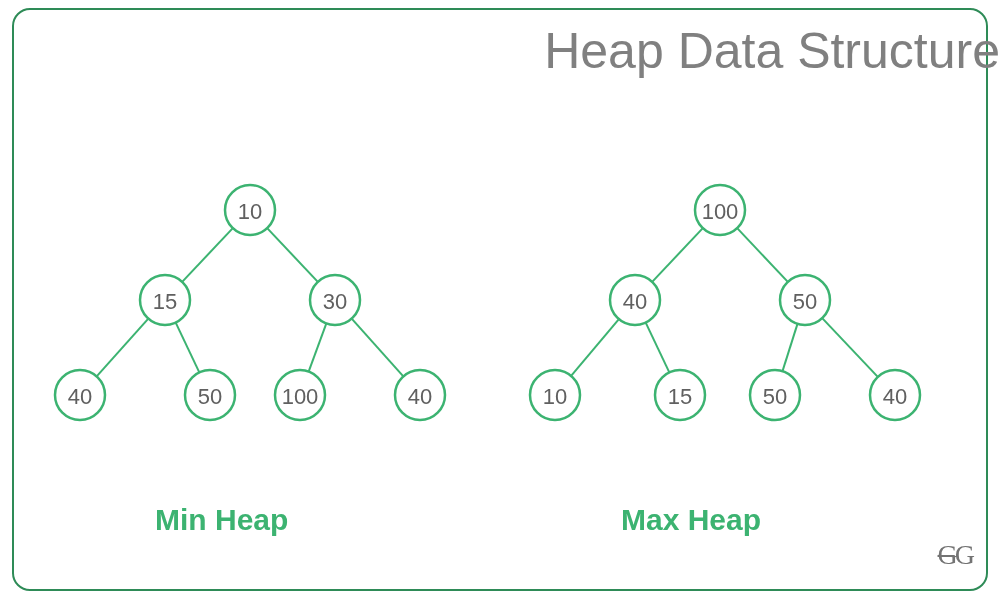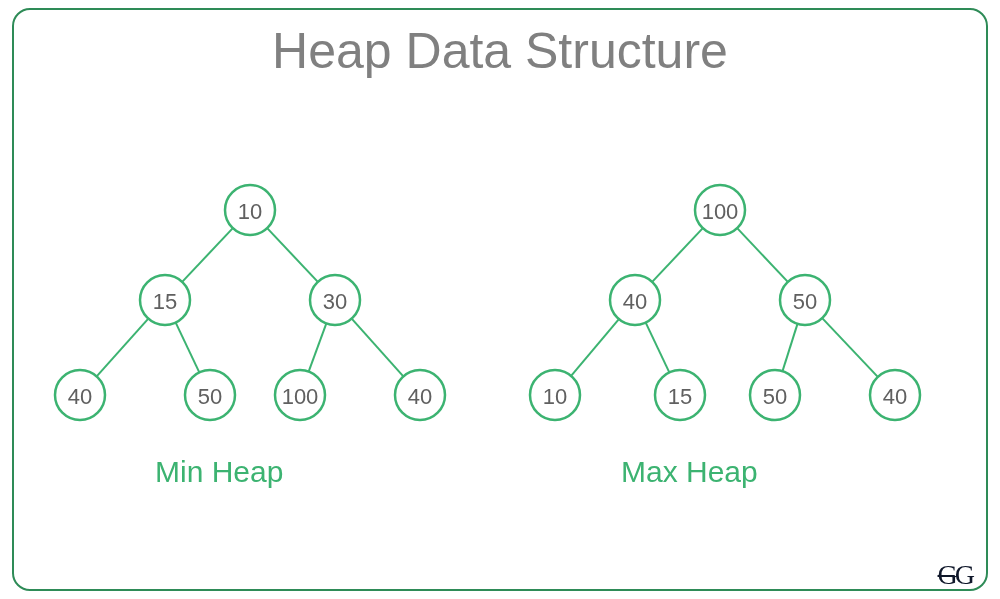--- a/index.html
+++ b/index.html
@@ -16,30 +16,31 @@
     top: 8px;
     width: 976px;
     height: 583px;
     border: 2px solid #2e8b57;
     border-radius: 18px;
   }
   .title {
     position: absolute;
     top: 22px;
     width: 100%;
-    text-align: center;
+    text-align: right;
     font-size: 50px;
     color: #808080;
     font-weight: 400;
   }
   .caption {
     position: absolute;
     font-size: 30px;
-    font-weight: 400;
+    font-weight: 700;
     color: #3cb371;
+    margin-top: 48px;
   }
   .minheap-caption { left: 155px; top: 455px; }
   .maxheap-caption { left: 621px; top: 455px; }
   svg.trees {
     position: absolute;
     left: 0;
     top: 0;
     width: 1000px;
     height: 599px;
   }
@@ -56,24 +57,24 @@
   .node-text {
     fill: #606060;
     font-family: Arial, Helvetica, sans-serif;
     font-size: 22px;
     text-anchor: middle;
     dominant-baseline: central;
   }
   .logo {
     position: absolute;
     right: 28px;
-    bottom: 8px;
+    bottom: 28px;
     font-family: Georgia, 'Times New Roman', serif;
     font-size: 28px;
-    color: #0f172a;
+    color: #737373;
     letter-spacing: -3px;
     text-align: center;
   }
   .logo .strike {
     text-decoration: line-through;
     text-decoration-thickness: 1.5px;
   }
 </style>
 </head>
 <body>

